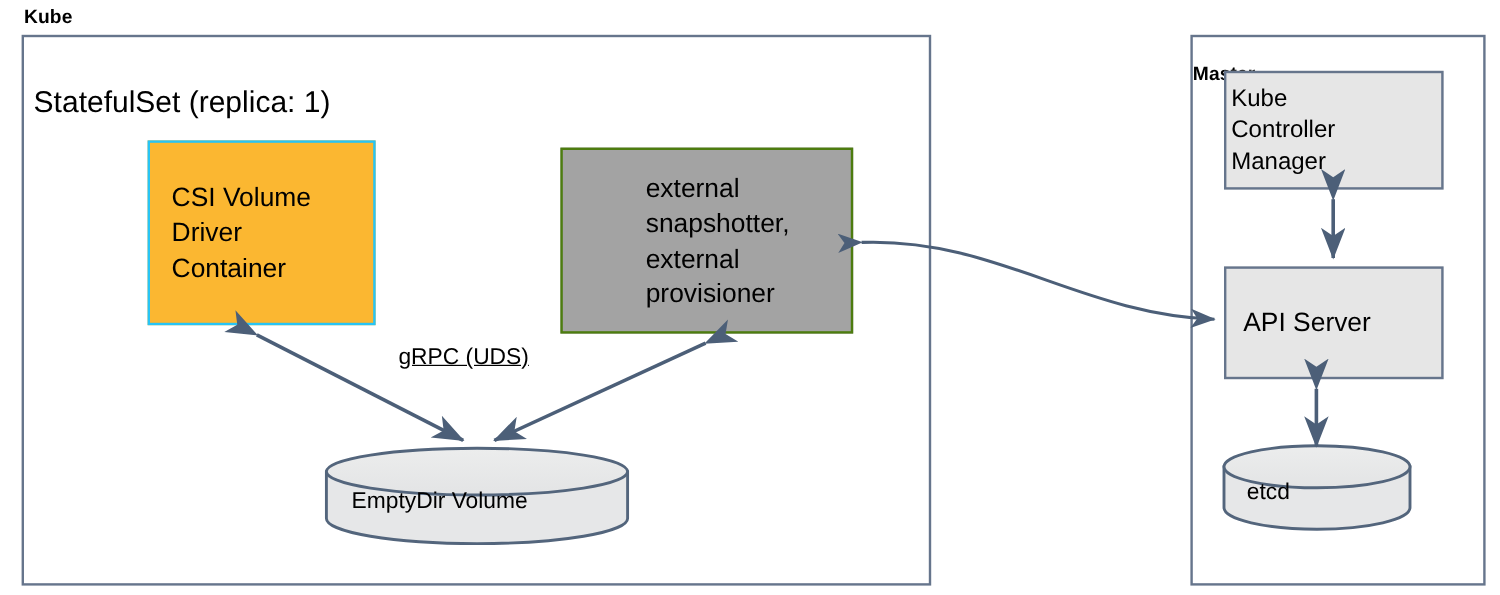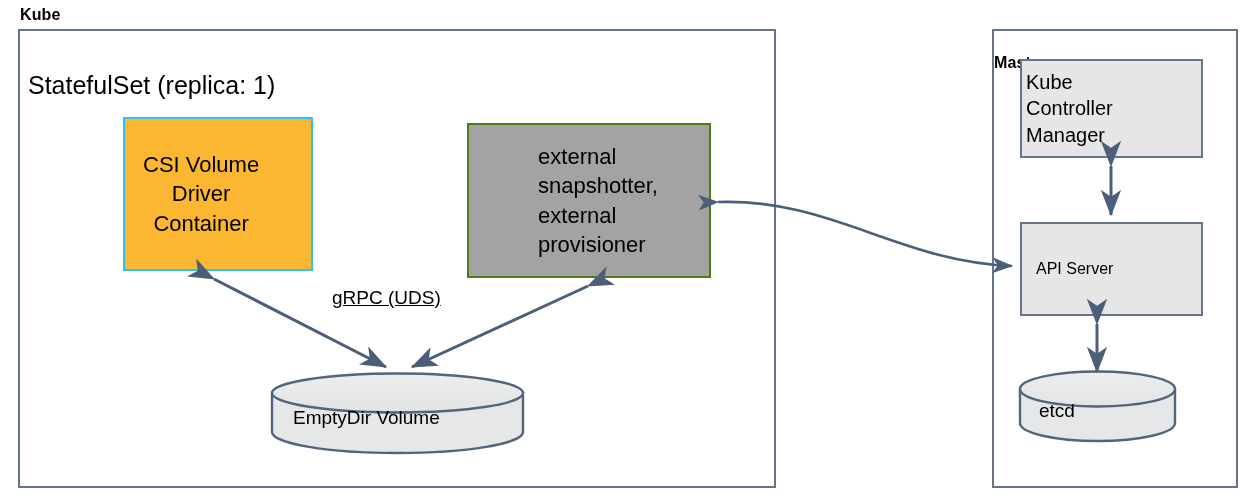--- a/index.html
+++ b/index.html
@@ -57,21 +57,20 @@
   .node-box .node-text {
     font-size: 22px;
     color: #000000;
     line-height: 1.32;
     padding-left: 18px;
     white-space: pre-line;
   }
   .box-csi {
     background: #fbb731;
     border: 2px solid #27c4f5;
-    text-align: center;
   }
   .box-ext {
     background: #a3a3a3;
     border: 2px solid #4d7c0f;
     justify-content: center;
   }
   .box-gray {
     background: #e6e6e6;
     border: 2px solid #66758c;
   }
@@ -117,21 +116,21 @@
 provisioner</div>
   </div>
 
   <div class="node-box box-gray" style="left:1020px; top:59px; width:183px; height:99px;">
     <div class="node-text" style="font-size:20px; padding-left:4px;">Kube
 Controller
 Manager</div>
   </div>
 
   <div class="node-box box-gray" style="left:1020px; top:222px; width:183px; height:94px;">
-    <div class="node-text" style="font-size:16px; padding-left:14px;">API Server</div>
+    <div class="node-text" style="font-size:22px; padding-left:14px;">API Server</div>
   </div>
 
   <svg class="layer" viewBox="0 0 1250 496" xmlns="http://www.w3.org/2000/svg">
     <defs>
       <marker id="ah" markerWidth="9" markerHeight="9" refX="7.6" refY="3.1" orient="auto" markerUnits="strokeWidth">
         <path d="M0,0 L8,3.1 L0,6.2 L2.1,3.1 z" fill="#4c5f78"></path>
       </marker>
       <marker id="ah2" markerWidth="10" markerHeight="10" refX="8.4" refY="3.4" orient="auto" markerUnits="strokeWidth">
         <path d="M0,0 L8.8,3.4 L0,6.8 L2.3,3.4 z" fill="#4c5f78"></path>
       </marker>

